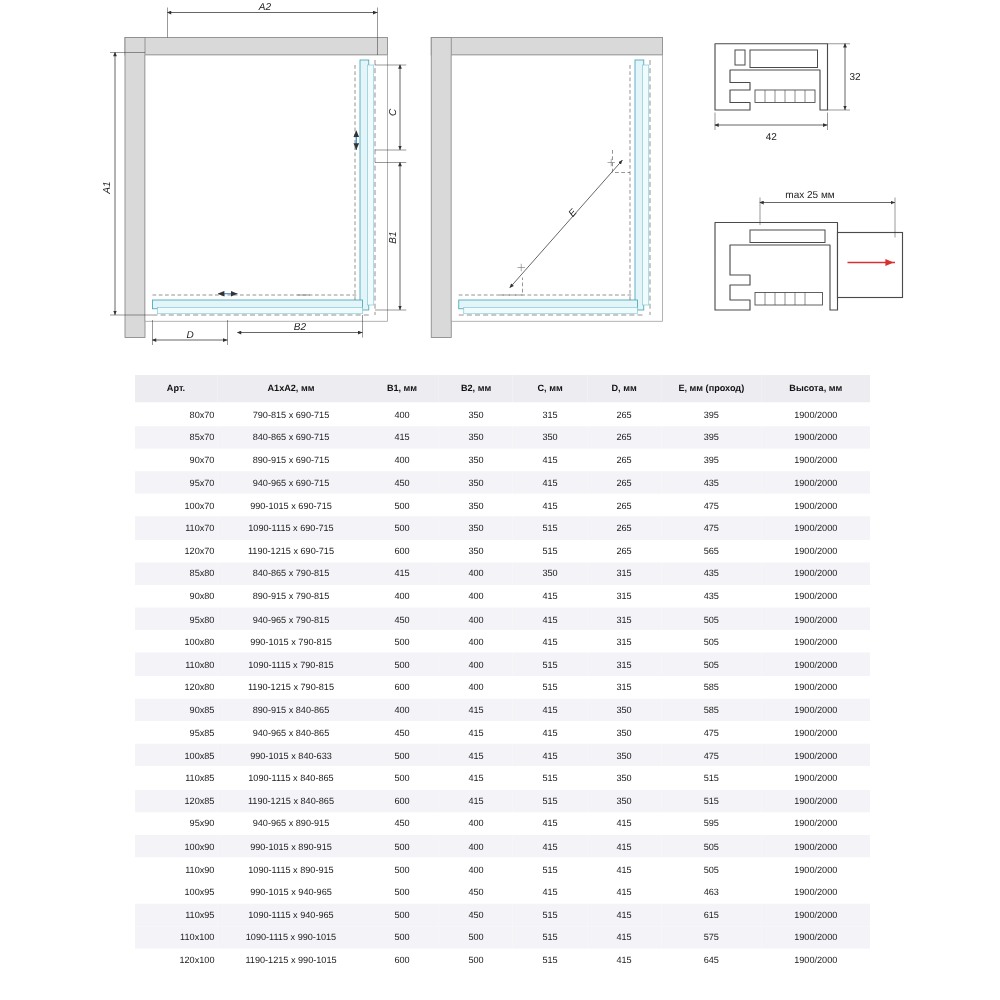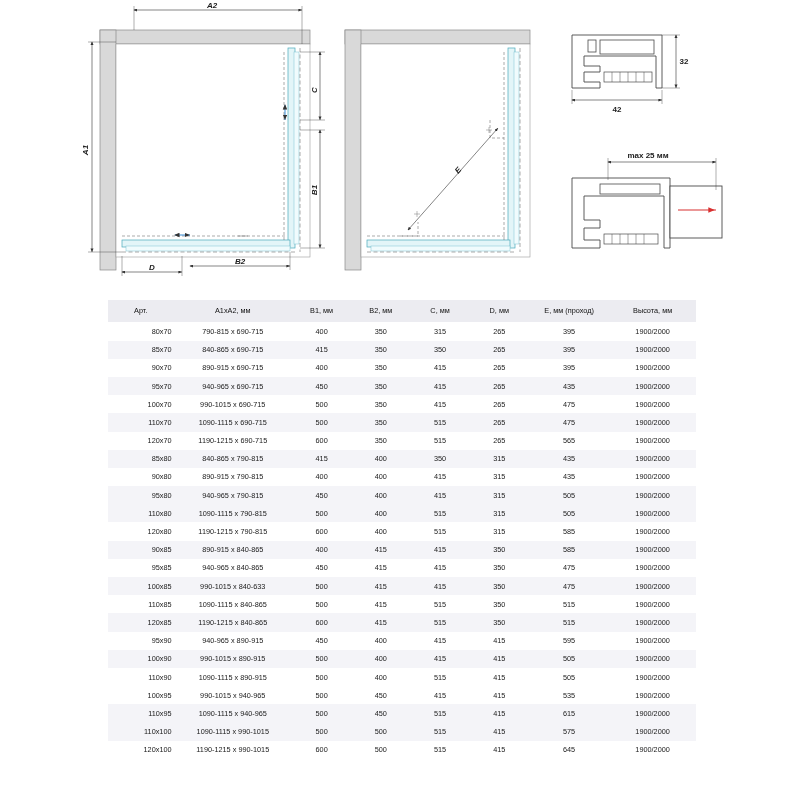--- a/index.html
+++ b/index.html
@@ -11,21 +11,21 @@
   }
   #root {
     position: relative;
     width: 800px; height: 800px;
     overflow: hidden;
   }
   
   .draw-area {
     position: absolute;
     left: 0; top: 0;
-    width: 800px; height: 290px; font-weight: bold;
+    width: 800px; height: 290px;
   }
   svg.tech { display: block; }
   .lbl {
     font-family: "Liberation Sans", sans-serif;
     font-size: 8px;
     fill: #222;
   }
   .lbl-i {
     font-family: "Liberation Sans", sans-serif;
     font-size: 8px;
@@ -40,21 +40,21 @@
     width: 588px;
   }
   table.spec {
     border-collapse: collapse;
     width: 588px;
     font-size: 7.3px;
     color: #1a1a1a;
   }
   table.spec thead th {
     background: #ececf1;
-    font-weight: normal;
+    font-weight: bold;
     font-size: 7.3px;
     padding: 7px 2px;
     border: none;
     text-align: center;
     color: #111;
     line-height: 1.15;
   }
   table.spec tbody td {
     padding: 4.6px 2px;
     text-align: center;
@@ -320,20 +320,30 @@
           <tr class="even">
             <td>95х80</td>
             <td>940-965 х 790-815</td>
             <td>450</td>
             <td>400</td>
             <td>415</td>
             <td>315</td>
             <td>505</td>
             <td>1900/2000</td>
           </tr>
+          <tr class="odd">
+            <td>100х80</td>
+            <td>990-1015 х 790-815</td>
+            <td>500</td>
+            <td>400</td>
+            <td>415</td>
+            <td>315</td>
+            <td>505</td>
+            <td>1900/2000</td>
+          </tr>
           <tr class="even">
             <td>110х80</td>
             <td>1090-1115 х 790-815</td>
             <td>500</td>
             <td>400</td>
             <td>515</td>
             <td>315</td>
             <td>505</td>
             <td>1900/2000</td>
           </tr>
@@ -427,21 +437,21 @@
             <td>505</td>
             <td>1900/2000</td>
           </tr>
           <tr class="odd">
             <td>100х95</td>
             <td>990-1015 х 940-965</td>
             <td>500</td>
             <td>450</td>
             <td>415</td>
             <td>415</td>
-            <td>535</td>
+            <td>463</td>
             <td>1900/2000</td>
           </tr>
           <tr class="even">
             <td>110х95</td>
             <td>1090-1115 х 940-965</td>
             <td>500</td>
             <td>450</td>
             <td>515</td>
             <td>415</td>
             <td>615</td>

